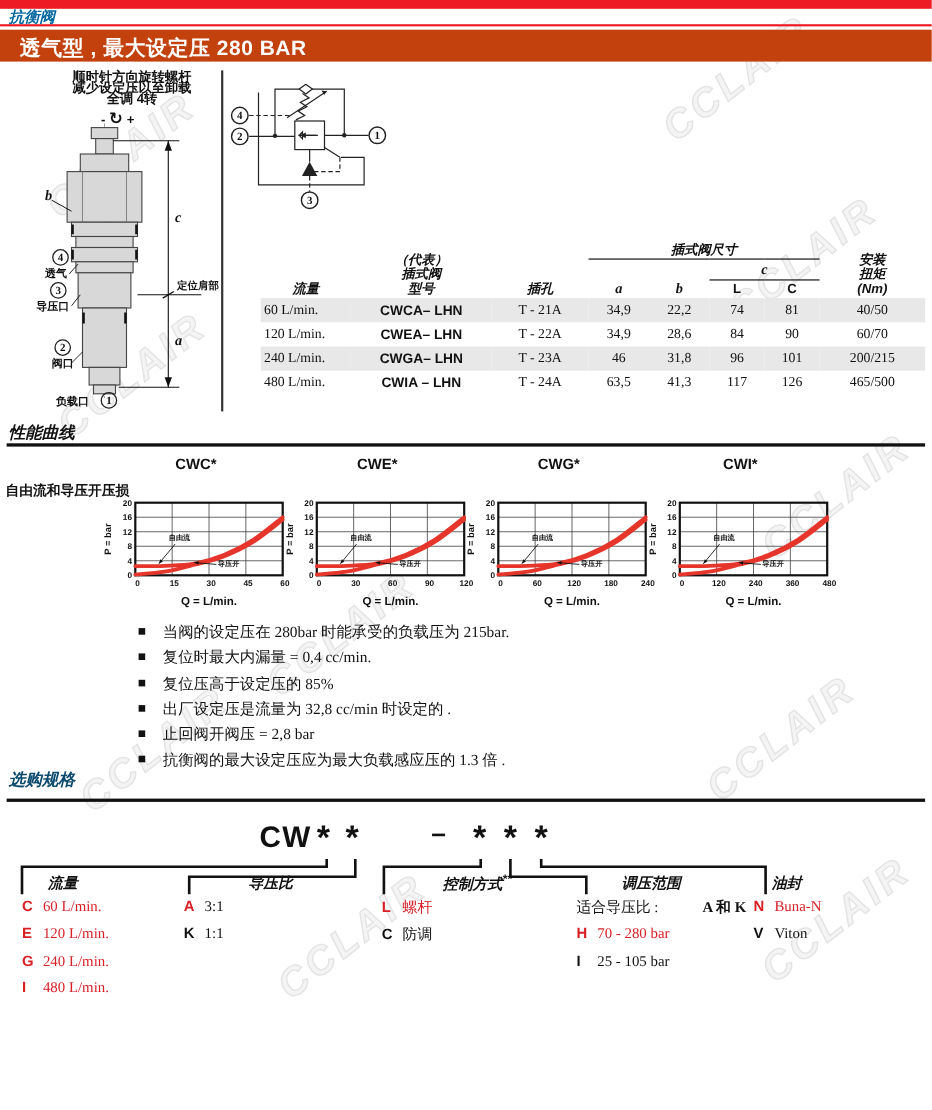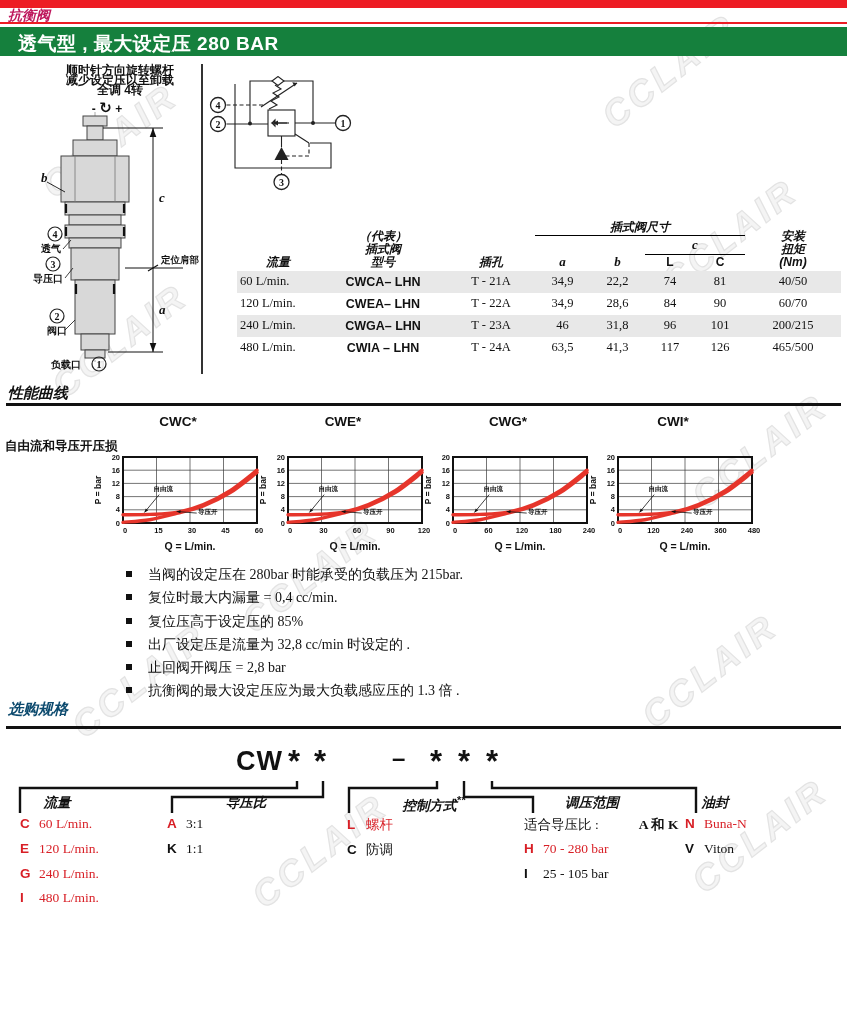--- a/index.html
+++ b/index.html
@@ -6,23 +6,23 @@
   body{width:847px;height:1009px;position:relative;overflow:hidden;background:#fff;
        font-family:"Liberation Sans","DejaVu Sans",sans-serif;color:#111;}
   .abs{position:absolute;}
   .red{color:#d81f26;}
   
   .wm{position:absolute;z-index:0;font:bold italic 36px "Liberation Sans","DejaVu Sans",sans-serif;
       letter-spacing:4px;color:rgba(180,180,180,0.14);-webkit-text-stroke:1.2px #e3e3e3;
       transform:rotate(-38deg);white-space:nowrap;pointer-events:none;}
   
   #topbar{left:0;top:0;width:847px;height:8px;background:#ed1c24;}
-  #doc-title{left:8px;top:7px;font:bold italic 14px "Liberation Sans","DejaVu Sans",sans-serif;color:#be185d;}
+  #doc-title{left:8px;top:7px;font:bold italic 14px "Liberation Sans","DejaVu Sans",sans-serif;color:#0369a1;}
   #title-rule{left:0;top:22px;width:847px;height:2px;background:#ed1c24;}
-  #subtitle-bar{left:0;top:27px;width:847px;height:29px;background:#15803d;}
+  #subtitle-bar{left:0;top:27px;width:847px;height:29px;background:#c2410c;}
   #subtitle-bar span{display:block;margin:4px 0 0 18px;font:bold 19px "Liberation Sans","DejaVu Sans",sans-serif;color:#fff;letter-spacing:0.5px;}
   
   #valve-note{left:40px;top:66px;width:160px;text-align:center;font-weight:600;font-size:12px;line-height:9.8px;}
   #rotation-row{left:62px;top:99px;width:90px;text-align:center;font-size:12px;font-weight:600;}
   #valve-svg{left:13px;top:112px;}
   #divider{left:201px;top:64px;width:1.5px;height:310px;background:#333;}
   #schematic-svg{left:203px;top:76px;}
   svg text.cn{font:600 10px "Liberation Sans","DejaVu Sans",sans-serif;fill:#111;}
   svg text.dim{font:bold italic 13px "Liberation Serif","DejaVu Serif",serif;fill:#111;}
   svg text.circ{font:bold 10px "Liberation Serif","DejaVu Serif",serif;fill:#111;}

